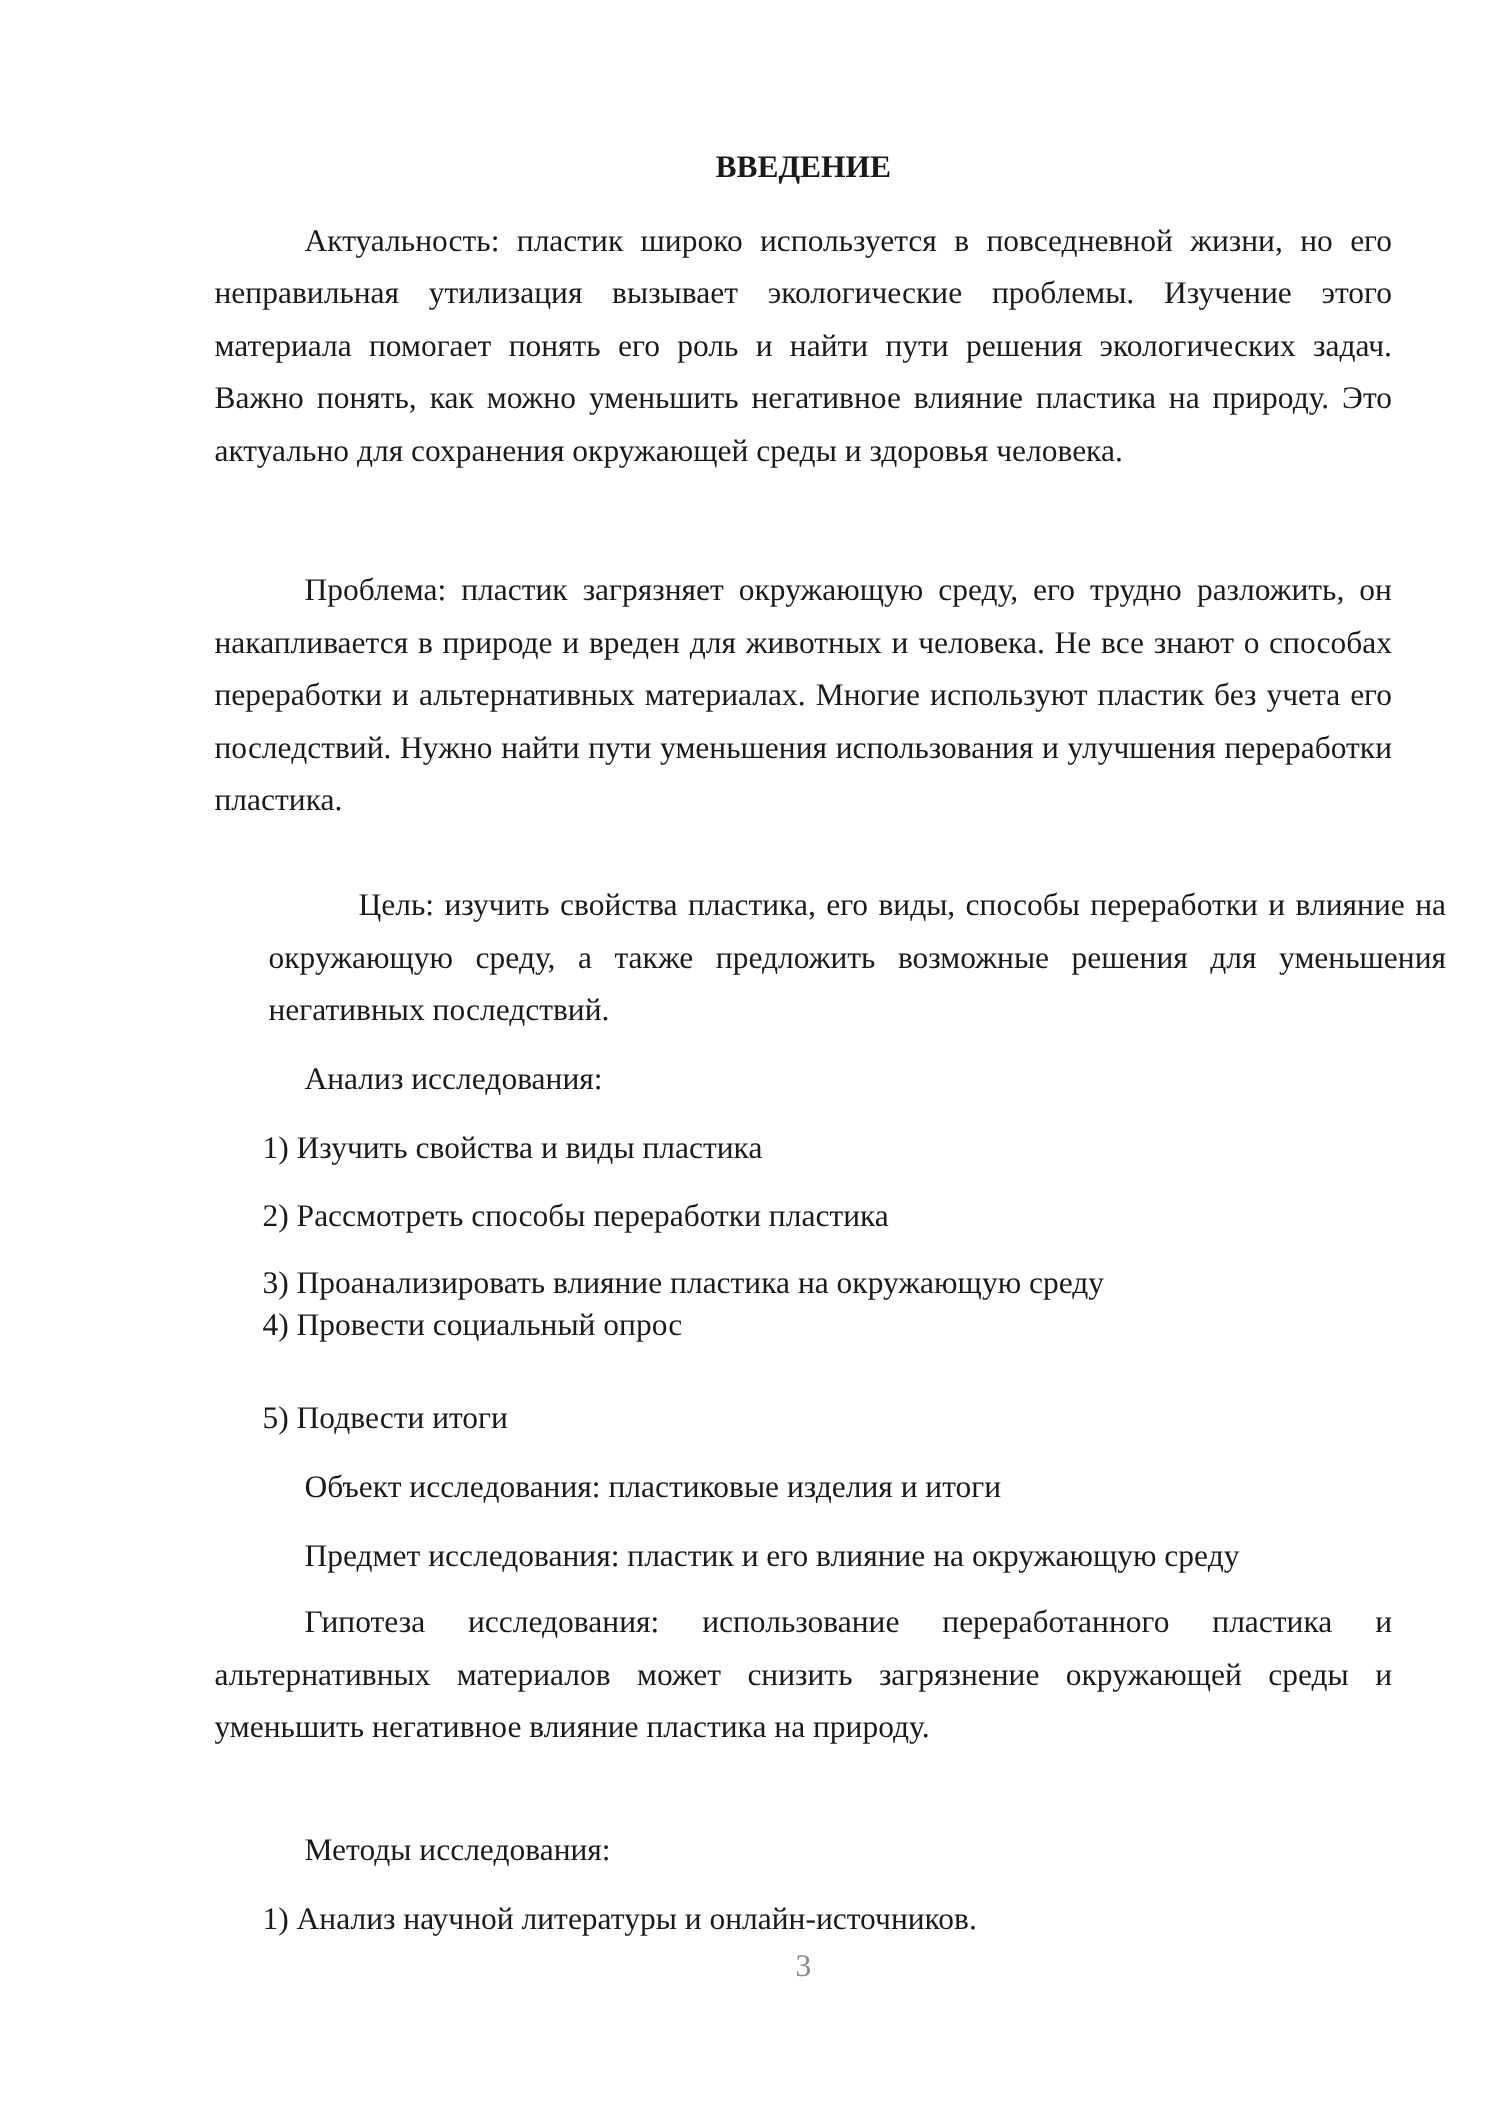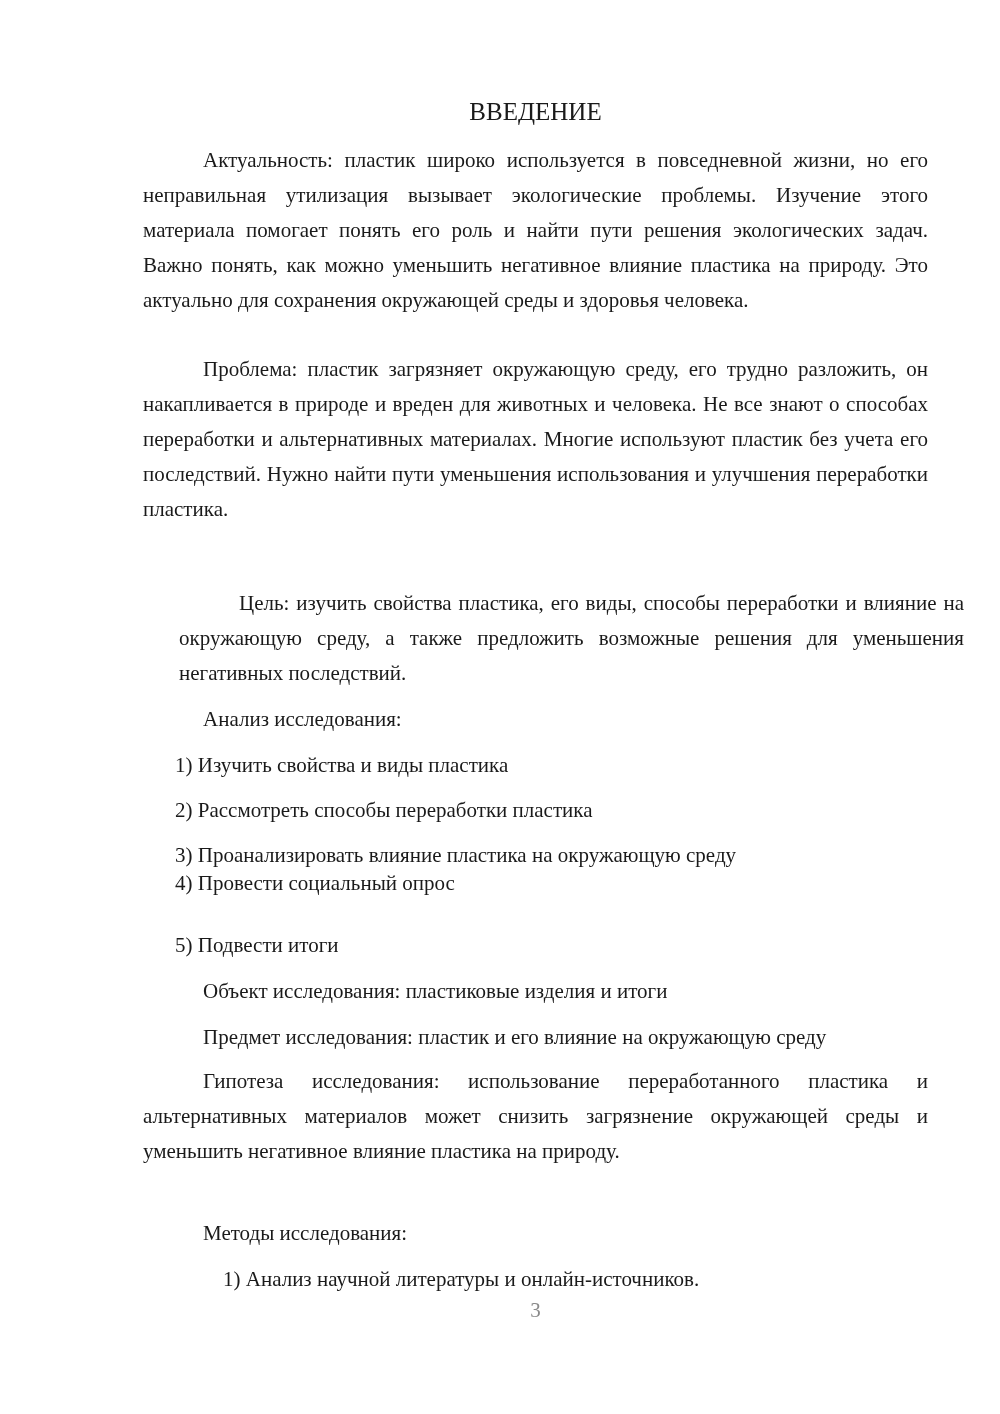--- a/index.html
+++ b/index.html
@@ -6,21 +6,21 @@
     body { width: 1000px; height: 1414px; position: relative; overflow: hidden; }
     .page {
       position: absolute; left: 143px; top: 0; width: 785px;
       font-family: "Liberation Serif", "DejaVu Serif", serif;
       color: #1a1a1a;
       font-size: 21px;
       line-height: 35px;
     }
     .title {
       position: absolute; left: 0; width: 785px; top: 94px;
-      text-align: center; font-weight: normal; font-size: 25px;
+      text-align: center; font-weight: bold; font-size: 21px;
     }
     .para {
       position: absolute; left: 0; width: 785px;
       text-align: justify; text-indent: 60px;
     }
     .list-item {
       position: absolute; left: 32px; width: 753px;
     }
     .page-number {
       position: absolute; left: 0; width: 785px; top: 1290px;
@@ -28,36 +28,36 @@
     }
   </style>
 </head>
 <body>
 
 <div class="page">
   <div class="title">ВВЕДЕНИЕ</div>
 
   <div class="para" style="top:143px;">Актуальность: пластик широко используется в повседневной жизни, но его неправильная утилизация вызывает экологические проблемы. Изучение этого материала помогает понять его роль и найти пути решения экологических задач. Важно понять, как можно уменьшить негативное влияние пластика на природу. Это актуально для сохранения окружающей среды и здоровья человека.</div>
 
-  <div class="para" style="top:352px;">Проблема: пластик загрязняет окружающую среду, его трудно разложить, он накапливается в природе и вреден для животных и человека. Не все знают о способах переработки и альтернативных материалах. Многие используют пластик без учета его последствий. Нужно найти пути уменьшения использования и улучшения переработки пластика.</div>
+  <div class="para" style="top:376px;">Проблема: пластик загрязняет окружающую среду, его трудно разложить, он накапливается в природе и вреден для животных и человека. Не все знают о способах переработки и альтернативных материалах. Многие используют пластик без учета его последствий. Нужно найти пути уменьшения использования и улучшения переработки пластика.</div>
 
   <div class="para" style="top:586px;margin-left:36px;">Цель: изучить свойства пластика, его виды, способы переработки и влияние на окружающую среду, а также предложить возможные решения для уменьшения негативных последствий.</div>
 
   <div class="para" style="top:702px;">Анализ исследования:</div>
 
   <div class="list-item" style="top:748px;">1) Изучить свойства и виды пластика</div>
   <div class="list-item" style="top:793px;">2) Рассмотреть способы переработки пластика</div>
   <div class="list-item" style="top:838px;">3) Проанализировать влияние пластика на окружающую среду</div>
   <div class="list-item" style="top:866px;">4) Провести социальный опрос</div>
   <div class="list-item" style="top:928px;">5) Подвести итоги</div>
 
   <div class="para" style="top:974px;">Объект исследования: пластиковые изделия и итоги</div>
 
   <div class="para" style="top:1020px;">Предмет исследования: пластик и его влияние на окружающую среду</div>
 
   <div class="para" style="top:1064px;font-family:Liberation Serif, serif;">Гипотеза исследования: использование переработанного пластика и альтернативных материалов может снизить загрязнение окружающей среды и уменьшить негативное влияние пластика на природу.</div>
 
   <div class="para" style="top:1216px;">Методы исследования:</div>
 
-  <div class="list-item" style="top:1262px;margin-left:48px;">1) Анализ научной литературы и онлайн-источников.</div>
+  <div class="list-item" style="top:1262px;">1) Анализ научной литературы и онлайн-источников.</div>
 
   <div class="page-number" style="top:1293px;">3</div>
 </div>
 
 </body></html>

